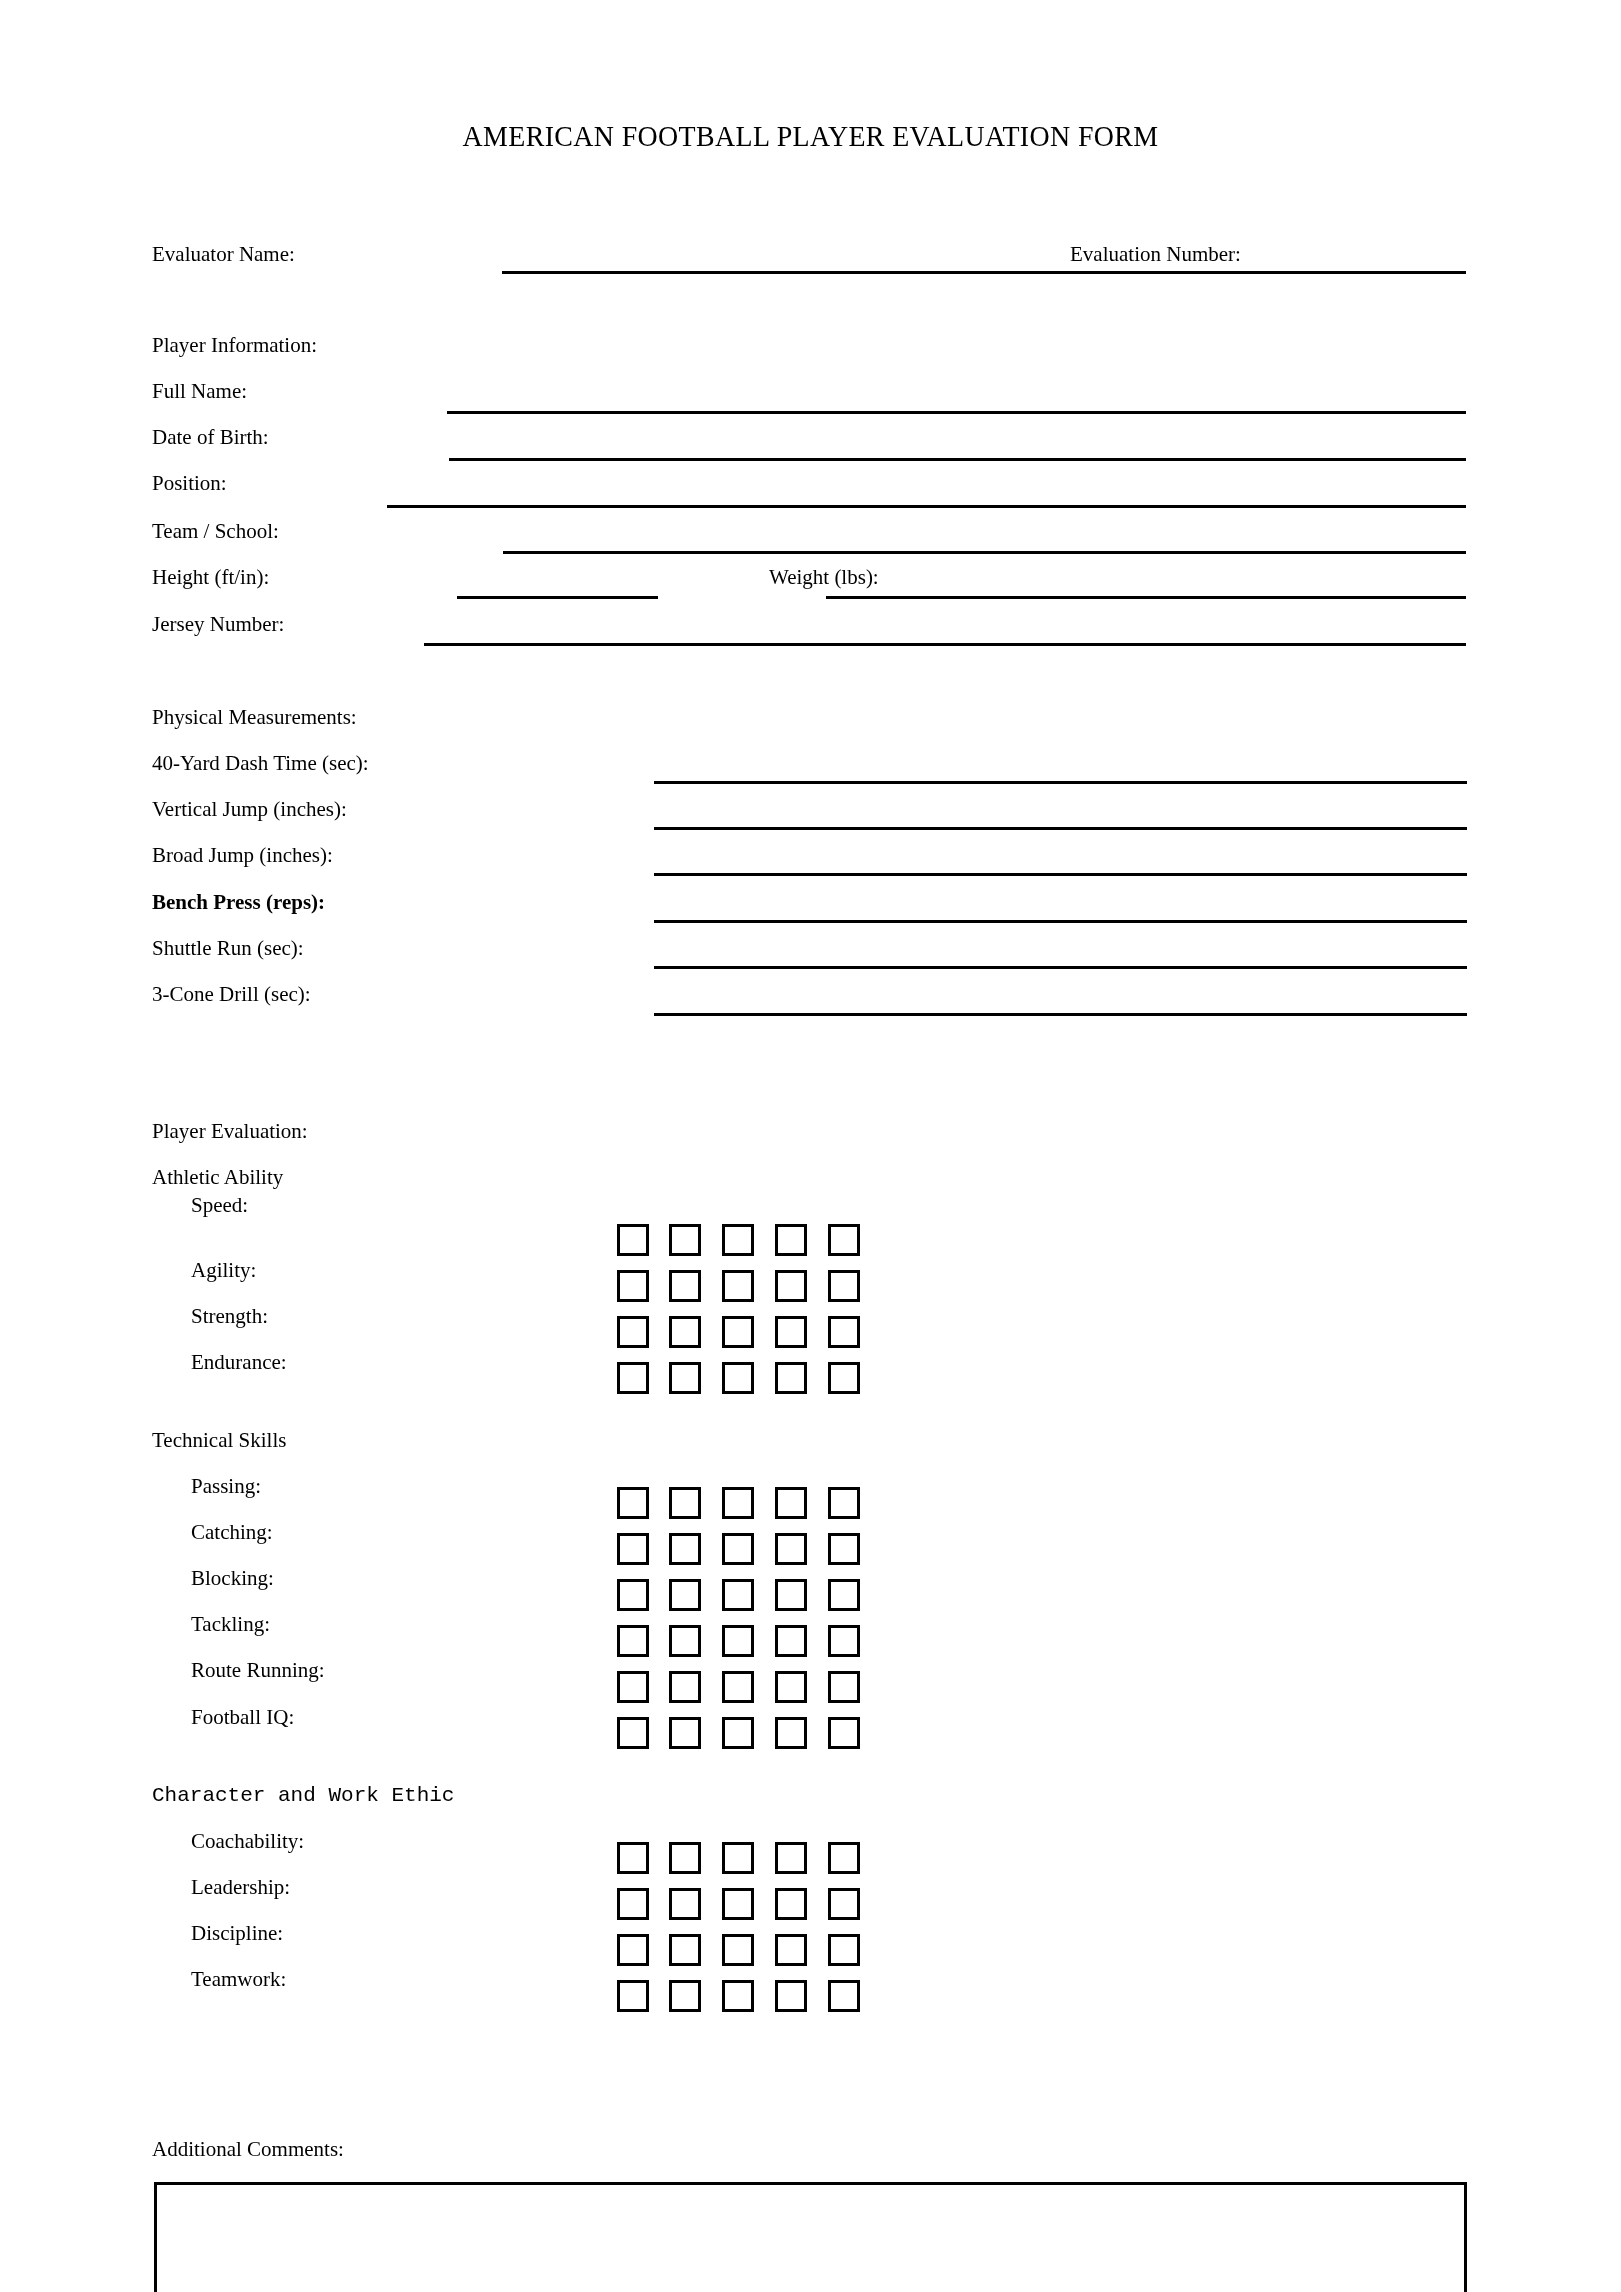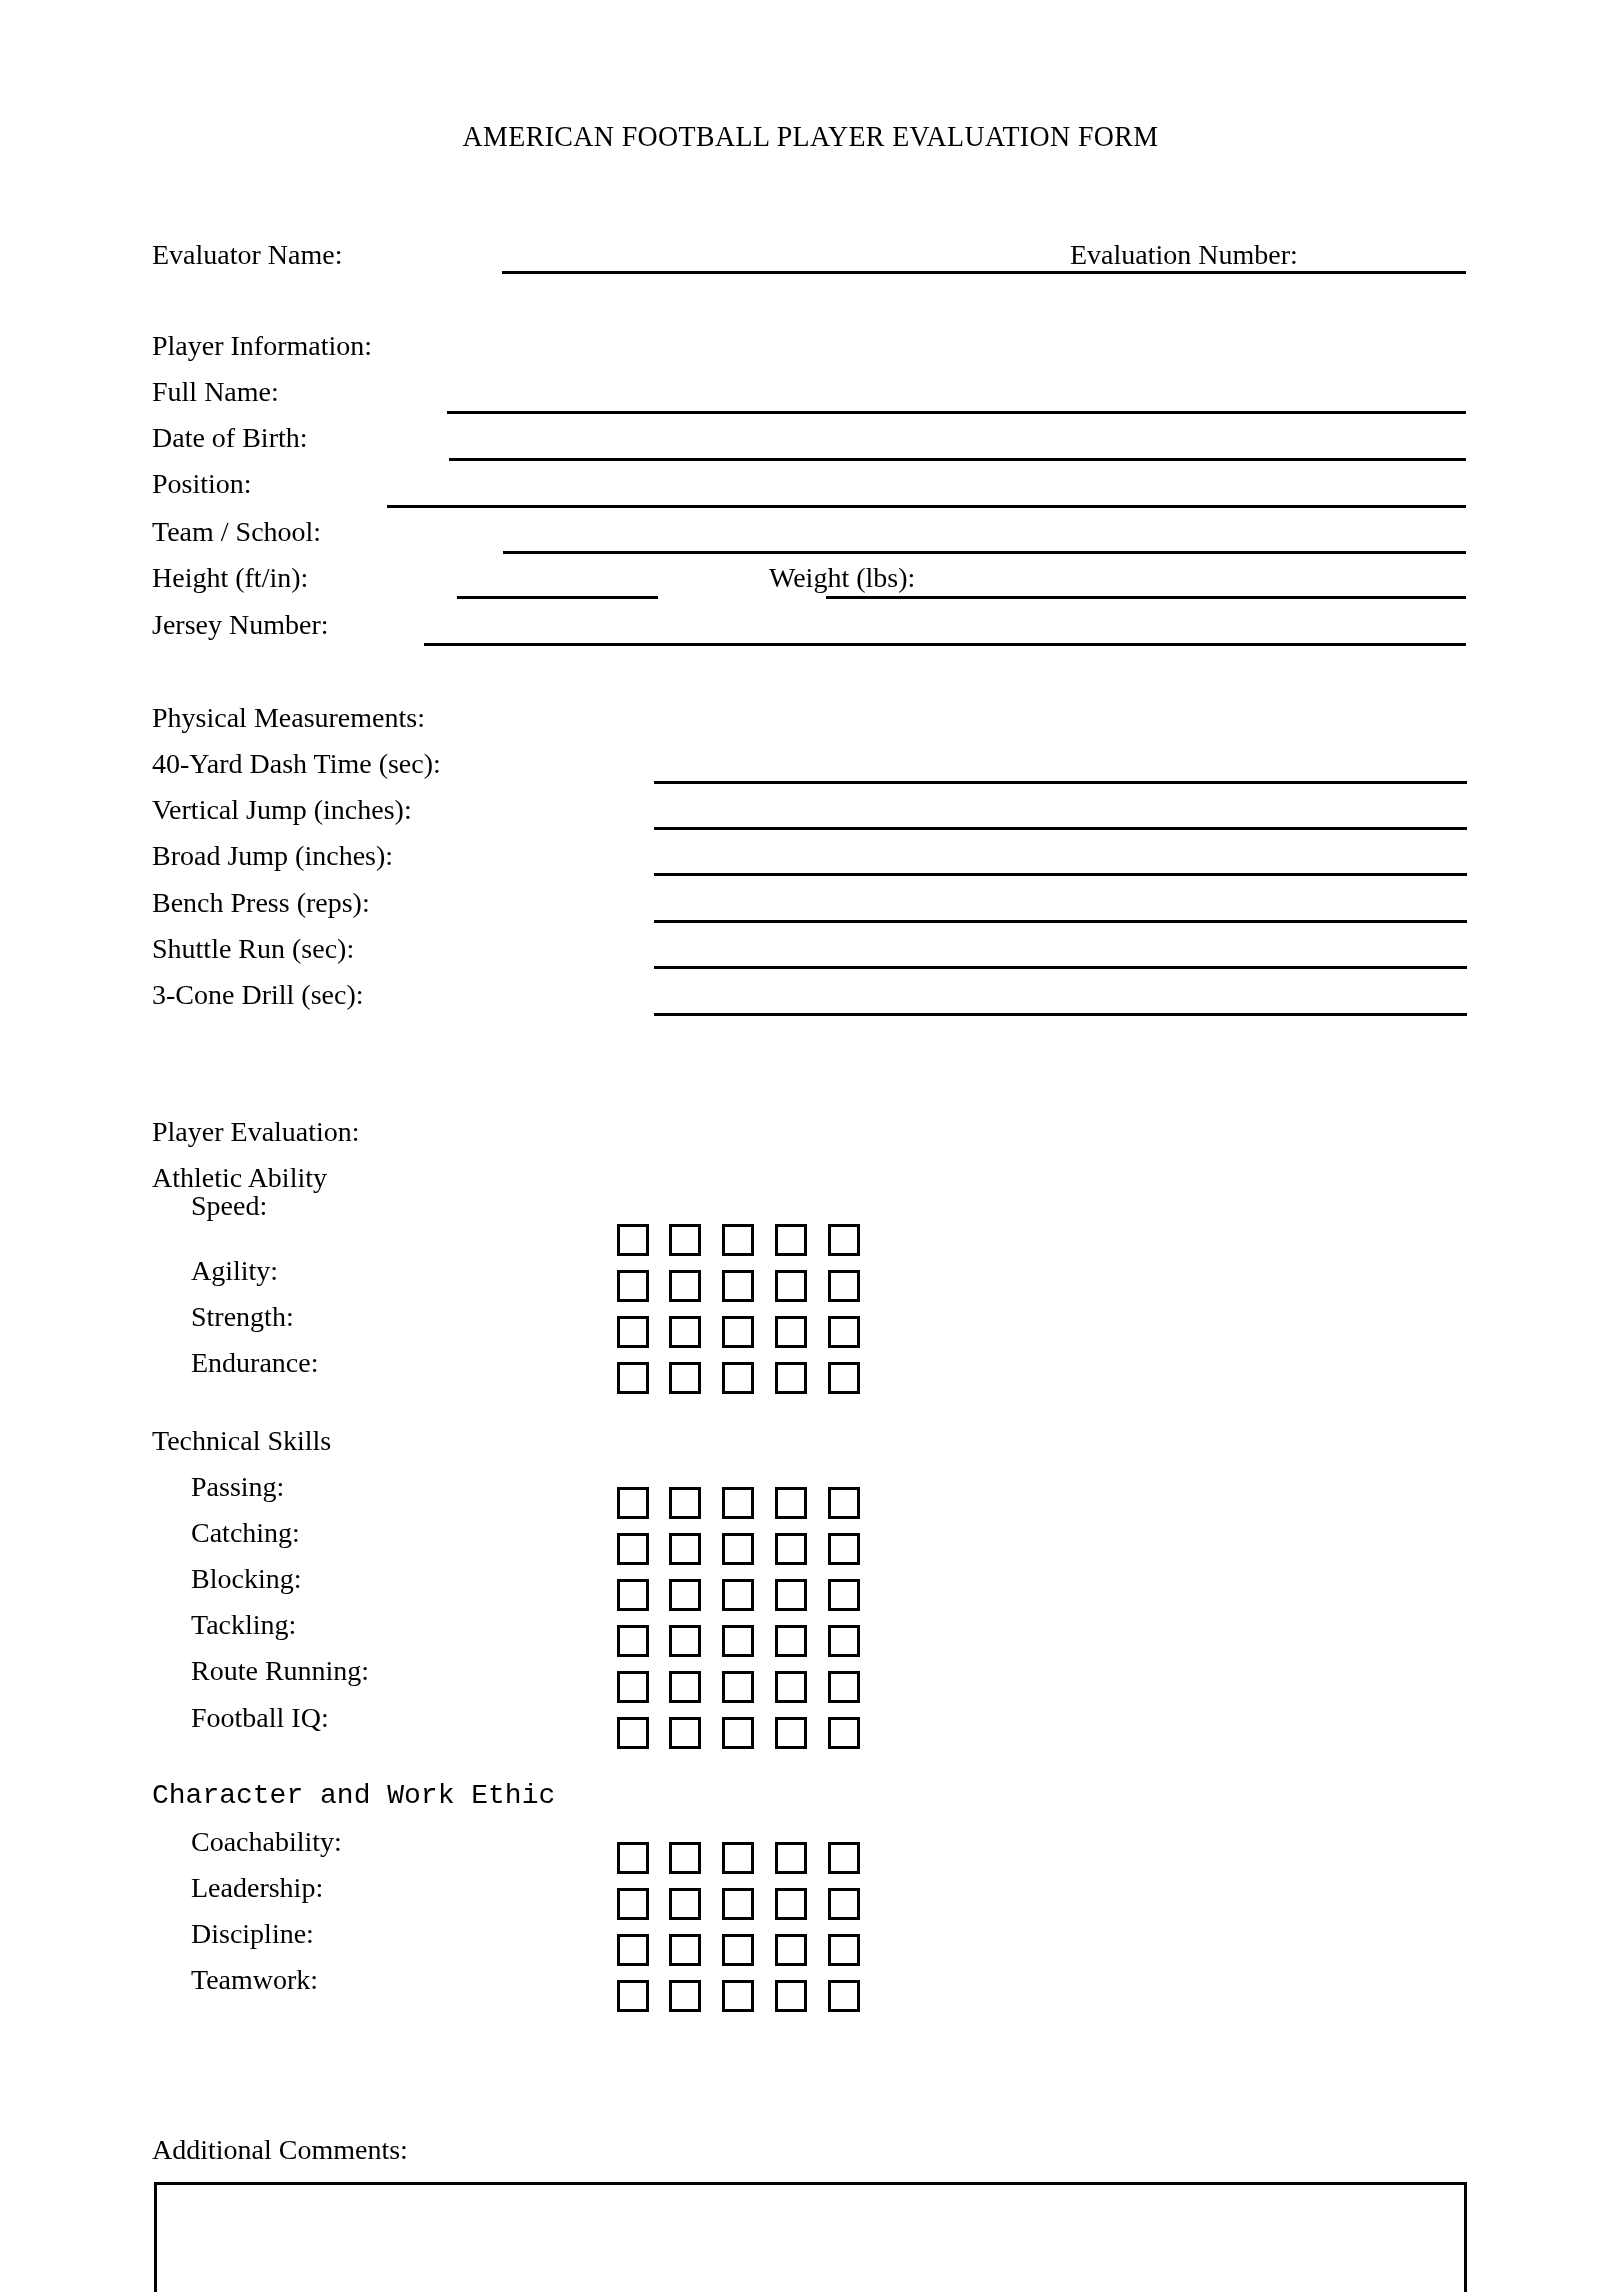--- a/index.html
+++ b/index.html
@@ -29,21 +29,21 @@
     width: 1621px;
     text-align: center;
     font-size: 30px;
     letter-spacing: 0.4px;
     white-space: nowrap;
     transform: scaleX(0.93);
     transform-origin: center top;
   }
   .lbl {
     position: absolute;
-    font-size: 28px;
+    font-size: 21px;
     white-space: nowrap;
     line-height: 29px;
   }
   .rule {
     position: absolute;
     height: 0;
     border-top: 3.9px solid #000000;
   }
   .cbox {
     position: absolute;
@@ -98,21 +98,21 @@
 
   <div class="lbl" style="left:152px; top:749px;">40-Yard Dash Time (sec):</div>
   <div class="rule" style="left:654px; top:781px; width:813px;"></div>
 
   <div class="lbl" style="left:152px; top:795px;">Vertical Jump (inches):</div>
   <div class="rule" style="left:654px; top:827px; width:813px;"></div>
 
   <div class="lbl" style="left:152px; top:841px;">Broad Jump (inches):</div>
   <div class="rule" style="left:654px; top:873px; width:813px;"></div>
 
-  <div class="lbl" style="left:152px; top:888px;">Bench Press (reps):</div>
+  <div class="lbl" style="left:152px; top:888px;font-weight:bold;">Bench Press (reps):</div>
   <div class="rule" style="left:654px; top:920px; width:813px;"></div>
 
   <div class="lbl" style="left:152px; top:934px;">Shuttle Run (sec):</div>
   <div class="rule" style="left:654px; top:966px; width:813px;"></div>
 
   <div class="lbl" style="left:152px; top:980px;">3-Cone Drill (sec):</div>
   <div class="rule" style="left:654px; top:1013px; width:813px;"></div>
 
   <div class="lbl" style="left:152px; top:1117px;">Player Evaluation:</div>
 

